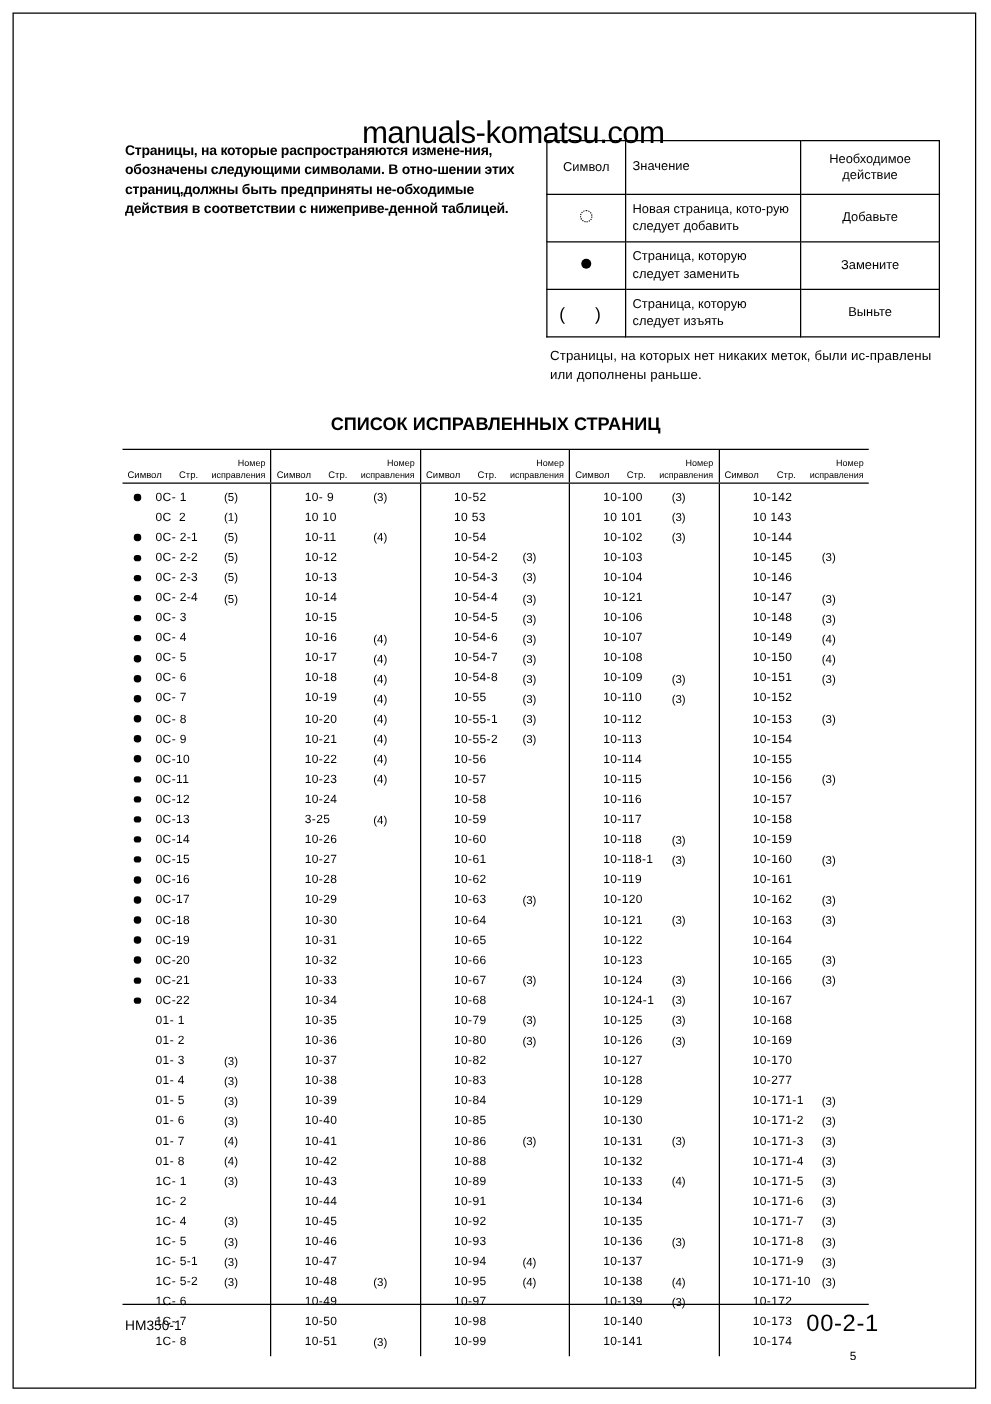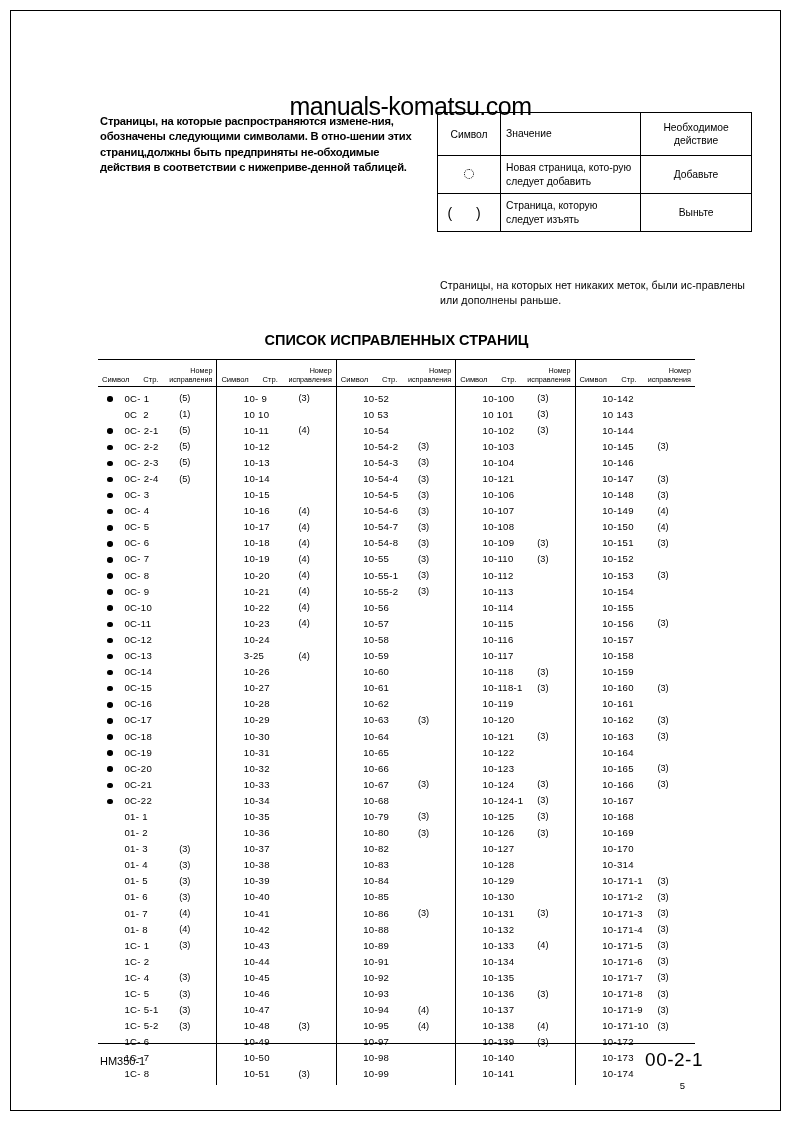--- a/index.html
+++ b/index.html
@@ -210,20 +210,25 @@
       <td class="c-act">Необходимое действие</td>
     </tr>
   </thead>
   <tbody id="legend-body">
       <tr>
         <td class="c-sym"><span class="sym-circle-open"></span></td>
         <td class="c-mean">Новая страница, кото-рую следует добавить</td>
         <td class="c-act">Добавьте</td>
       </tr>
       <tr>
+        <td class="c-sym"><span class="sym-circle-filled"></span></td>
+        <td class="c-mean">Страница, которую следует заменить</td>
+        <td class="c-act">Замените</td>
+      </tr>
+      <tr>
         <td class="c-sym"><span class="sym-paren">(    )</span></td>
         <td class="c-mean">Страница, которую следует изъять</td>
         <td class="c-act">Выньте</td>
       </tr>
     </tbody>
 </table>
 
 <div class="note">Страницы, на которых нет никаких меток, были ис-правлены или дополнены раньше.</div>
 
 <div class="main-title">СПИСОК ИСПРАВЛЕННЫХ СТРАНИЦ</div>
@@ -1302,21 +1307,21 @@
             <div class="r-pg">10-169</div>
             <div class="r-rev"></div>
           </div>
           <div class="row">
             <div class="r-sym"></div>
             <div class="r-pg">10-170</div>
             <div class="r-rev"></div>
           </div>
           <div class="row">
             <div class="r-sym"></div>
-            <div class="r-pg">10-314</div>
+            <div class="r-pg">10-277</div>
             <div class="r-rev"></div>
           </div>
           <div class="row">
             <div class="r-sym"></div>
             <div class="r-pg">10-171-1</div>
             <div class="r-rev">(3)</div>
           </div>
           <div class="row">
             <div class="r-sym"></div>
             <div class="r-pg">10-171-2</div>

